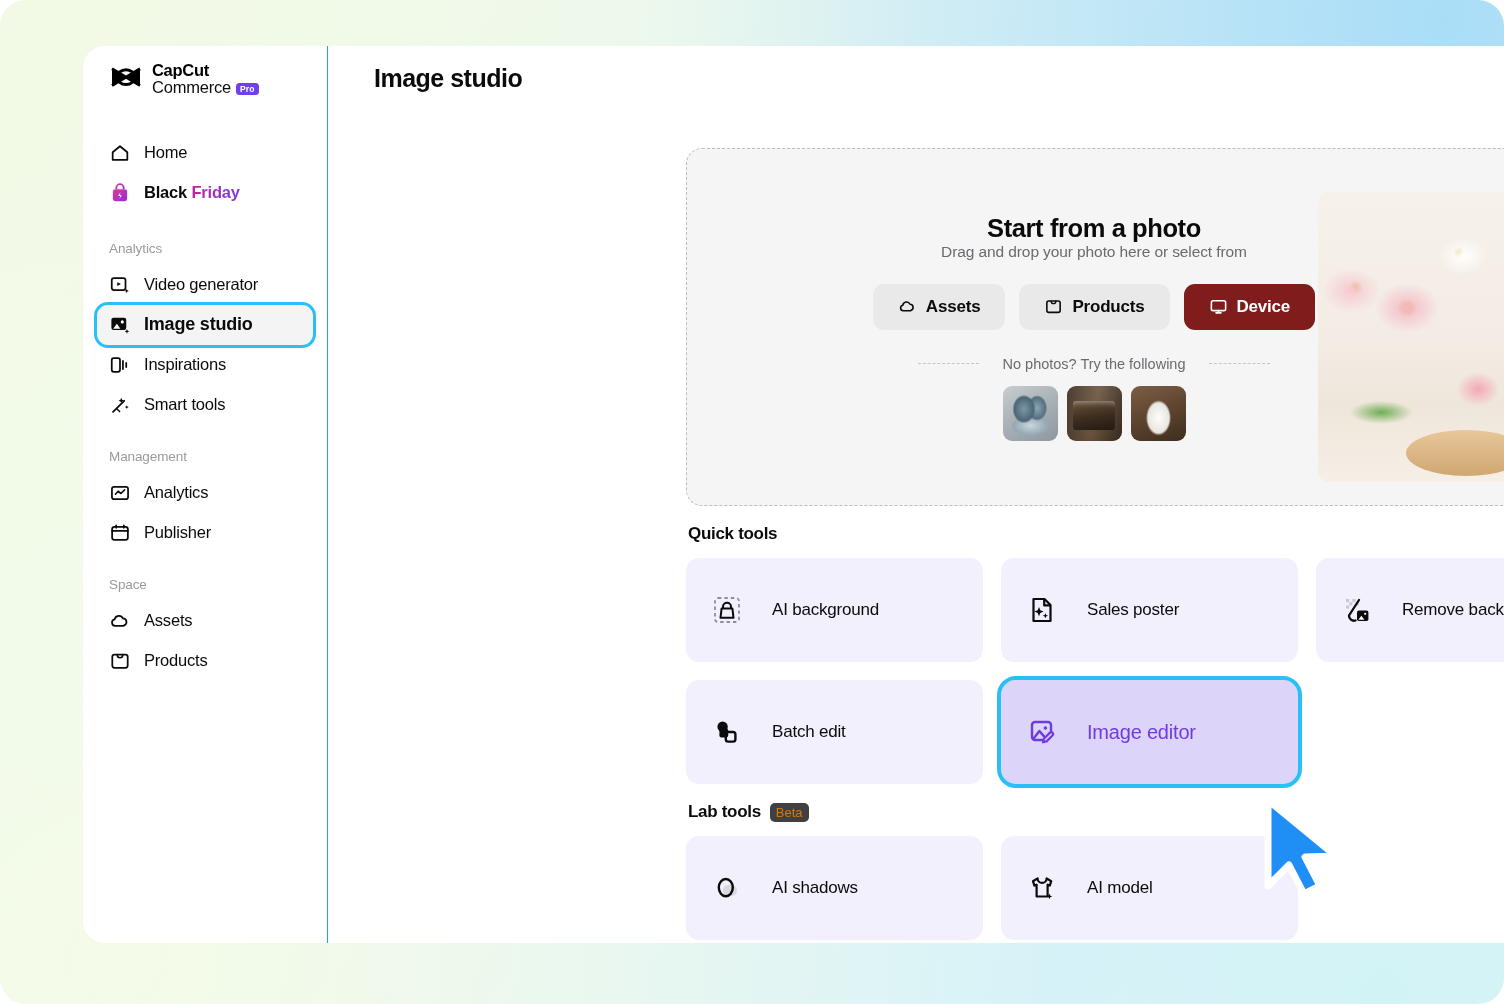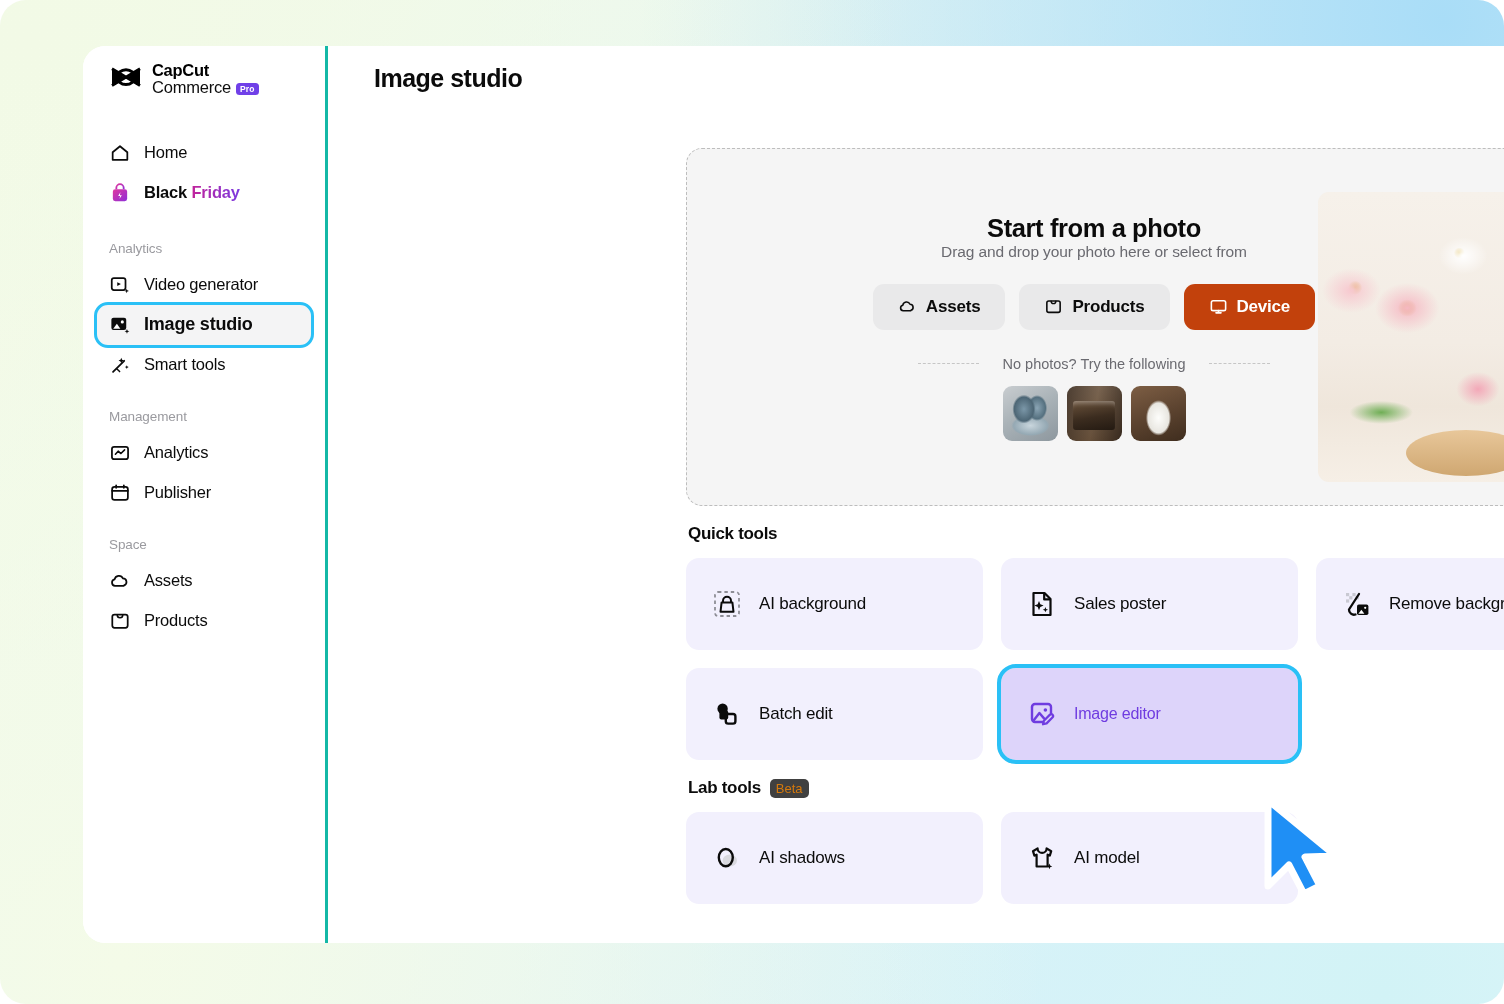--- a/index.html
+++ b/index.html
@@ -39,21 +39,21 @@
     overflow: hidden;
   }
 
   
   .sidebar {
     position: absolute;
     left: 0; top: 0;
     width: 245px;
     height: 100%;
     background: #ffffff;
-    border-right: 3px solid #14b8a6;
+    border-right: 1px solid #14b8a6;
     padding: 0;
   }
 
   .brand {
     display: flex;
     align-items: center;
     gap: 9px;
     padding: 16px 0 0 26px;
   }
   .brand-logo { width: 34px; height: 28px; flex: none; }
@@ -197,21 +197,21 @@
     border-radius: 11px;
     background: #e9e9ea;
     font-size: 17px;
     font-weight: 600;
     color: #0b0b0b;
     cursor: pointer;
     letter-spacing: -0.2px;
     border: none;
     font-family: inherit;
   }
-  .dz-btn.dark { background: #c2410c; color: #fff; }
+  .dz-btn.dark { background: #7f1d1d; color: #fff; }
   .dz-btn .ico { width: 19px; height: 19px; flex: none; }
 
   .dz-divider {
     display: flex;
     align-items: center;
     gap: 24px;
     margin-top: 26px;
     width: 352px;
   }
   .dz-divider .line {
@@ -319,22 +319,22 @@
   
   .tool-grid {
     display: grid;
     grid-template-columns: 297px 297px 297px;
     gap: 18px;
     margin-bottom: 0;
   }
   .tool-card {
     display: flex;
     align-items: center;
-    gap: 17px;
-    height: 92px;
+    gap: 30px;
+    height: 104px;
     padding-left: 26px;
     background: #f2f0fd;
     border-radius: 13px;
     cursor: pointer;
     position: relative;
   }
   .tool-card .ico { width: 30px; height: 30px; flex: none; }
   .tool-card .tool-label {
     font-size: 17px;
     font-weight: 500;
@@ -342,21 +342,21 @@
     letter-spacing: -0.2px;
     white-space: nowrap;
   }
   .tool-card.highlight {
     background: #ddd4fa;
     outline: 4px solid #2ac0f6;
     border-radius: 15px;
   }
   .tool-card.highlight .tool-label {
     color: #6f3ce0;
-    font-size: 16px;
+    font-size: 20px;
     font-weight: 500;
   }
 
   .row2 { margin-top: 18px; }
 
   
   .cursor {
     position: absolute;
     left: 1175px;
     top: 748px;
@@ -431,20 +431,28 @@
       <div class="nav-item active">
         <svg class="ico" viewBox="0 0 24 24">
           <rect x="2.6" y="4" width="16.2" height="13.4" rx="2.4" fill="#0b0b0b"></rect>
           <circle cx="14.5" cy="8.6" r="1.7" fill="#fff"></circle>
           <path d="M4.6 16 L8.6 10.7 L12.4 16 Z" fill="#fff"></path>
           <path d="M19.6 16.3 l0.75 1.9 1.9 0.75 -1.9 0.75 -0.75 1.9 -0.75 -1.9 -1.9 -0.75 1.9 -0.75 Z" fill="#0b0b0b"></path>
         </svg>
         <span class="nav-label">Image studio</span>
       </div>
 
+      <div class="nav-item">
+        <svg class="ico" viewBox="0 0 24 24" fill="none" stroke="#0b0b0b" stroke-width="1.9" stroke-linecap="round" stroke-linejoin="round">
+          <rect x="3" y="4.6" width="9" height="14.8" rx="2.2"></rect>
+          <path d="M15.2 7.6 V16.4"></path>
+          <path d="M18.8 9.8 V14.2"></path>
+        </svg>
+        <span class="nav-label">Inspirations</span>
+      </div>
 
       <div class="nav-item">
         <svg class="ico" viewBox="0 0 24 24" fill="none" stroke="#0b0b0b" stroke-width="1.9" stroke-linecap="round" stroke-linejoin="round">
           <path d="M4.4 19.6 L16.6 7.4"></path>
           <path d="M13.4 4.2 l0.9 2.1 2.1 0.9 -2.1 0.9 -0.9 2.1 -0.9 -2.1 -2.1 -0.9 2.1 -0.9 Z" fill="#0b0b0b" stroke="none"></path>
           <path d="M19.4 12.2 l0.6 1.5 1.5 0.6 -1.5 0.6 -0.6 1.5 -0.6 -1.5 -1.5 -0.6 1.5 -0.6 Z" fill="#0b0b0b" stroke="none"></path>
           <path d="M8.4 16 L11.6 19.2" stroke-width="1.6"></path>
         </svg>
         <span class="nav-label">Smart tools</span>
       </div>

